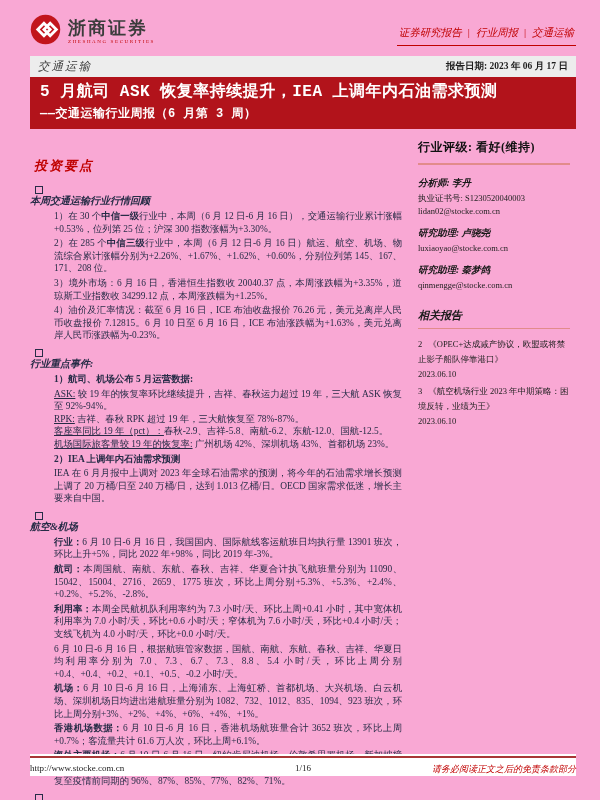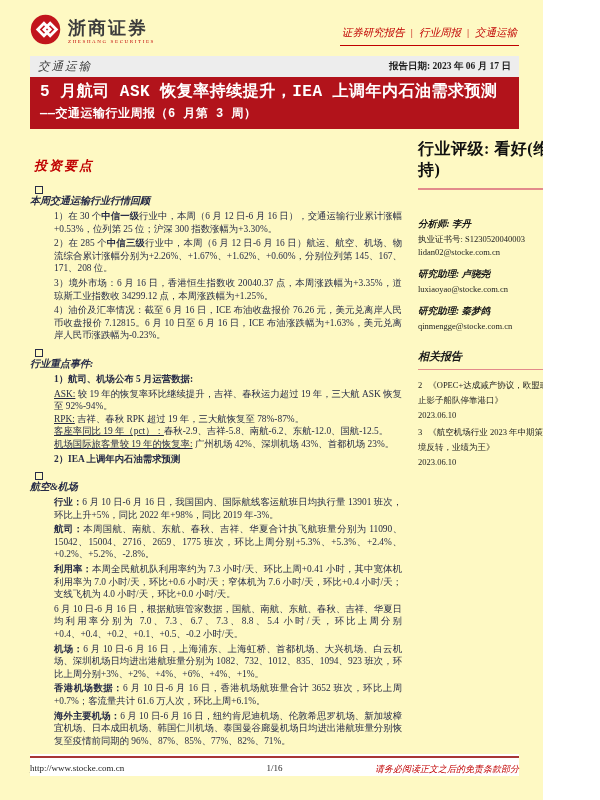--- a/index.html
+++ b/index.html
@@ -1,16 +1,16 @@
 <!DOCTYPE html>
 <html><head>
 <meta charset="utf-8">
 <style>
   html,body{margin:0;padding:0;background:#fff;}
-  .page{width:543px;height:800px;position:relative;background:#fef9c3;overflow:hidden;
+  .page{width:600px;height:800px;position:relative;background:#f9a8d4;overflow:hidden;
         font-family:"Liberation Serif","DejaVu Serif",serif;color:#272c47;}
   
   .header{padding:14px 24px 0 30px;}
   .header-top{display:flex;justify-content:space-between;align-items:flex-start;}
   .brand{display:flex;align-items:center;gap:7px;}
   .brand-text .cn{font-size:18px;font-weight:bold;color:#3c3c3c;letter-spacing:2px;line-height:1;}
   .brand-text .en{font-size:5px;color:#c00000;letter-spacing:1.6px;margin-top:2px;}
   .header-tags{margin-top:12px;color:#c00000;font-style:italic;font-size:10.5px;
                border-bottom:1.5px solid #c00000;padding-bottom:5px;white-space:nowrap;}
   .tag{padding:0 2px;}
@@ -30,22 +30,22 @@
                 letter-spacing:2px;margin:20px 0 8px 4px;}
   .bullet{margin-bottom:4px;}
   .bullet-head{display:flex;font-weight:bold;font-style:italic;font-size:10px;margin-bottom:1px;flex-direction:column;}
   .sq{width:6px;height:6px;border:1.2px solid #272c47;flex:none;margin:3px 13px 0 5px;}
   .para{margin:2px 0 2px 24px;font-size:9.4px;line-height:12.6px;text-align:justify;}
   .para.tight{margin:0 0 0 24px;}
   .seg-b{font-weight:bold;}
   .seg-u{text-decoration:underline;}
   
   .sidebar{width:152px;flex:none;padding-top:2px;}
-  .rating{font-size:16px;font-weight:bold;color:#101010;letter-spacing:0.5px;
-          padding-bottom:7px;border-bottom:2px solid #e28b8b;margin-bottom:28px;}
+  .rating{font-size:12px;font-weight:bold;color:#101010;letter-spacing:0.5px;
+          padding-bottom:7px;border-bottom:2px solid #e28b8b;margin-bottom:12px;}
   .person{margin-bottom:9px;}
   .person-title{font-weight:bold;font-style:italic;font-size:9.5px;margin-bottom:2px;color:#1a1a1a;}
   .person-line{font-size:8.5px;line-height:13px;color:#222;}
   .related-title{font-weight:bold;font-style:italic;font-size:11px;color:#1a1a1a;
                  padding-bottom:5px;border-bottom:1.5px solid #e28b8b;margin:16px 0 8px;}
   .report{font-size:8.5px;line-height:15px;margin-bottom:2px;color:#222;}
   .rnum{margin-right:6px;}
   
   .footer{position:absolute;left:30px;right:24px;bottom:24px;background:#fff;padding-top:2px;}
   .footer-rule{border-top:2px solid #a83636;margin-bottom:5px;}
@@ -108,20 +108,21 @@
             <div class="bullet-head">
               <span class="sq"></span>
               <span class="bullet-heading">行业重点事件:</span>
             </div>
             <p class="para"><span class="seg-b ">1）航司、机场公布 5 月运营数据:</span></p>
             <p class="para tight"><span class="seg-u">ASK:</span><span> 较 19 年的恢复率环比继续提升，吉祥、春秋运力超过 19 年，三大航 ASK 恢复至 92%-94%。</span></p>
             <p class="para tight"><span class="seg-u">RPK:</span><span> 吉祥、春秋 RPK 超过 19 年，三大航恢复至 78%-87%。</span></p>
             <p class="para tight"><span class="seg-u">客座率同比 19 年（pct）：</span><span>春秋-2.9、吉祥-5.8、南航-6.2、东航-12.0、国航-12.5。</span></p>
             <p class="para tight"><span class="seg-u">机场国际旅客量较 19 年的恢复率:</span><span> 广州机场 42%、深圳机场 43%、首都机场 23%。</span></p>
             <p class="para"><span class="seg-b ">2）IEA 上调年内石油需求预测</span></p>
+            <p class="para"><span>IEA 在 6 月月报中上调对 2023 年全球石油需求的预测，将今年的石油需求增长预测上调了 20 万桶/日至 240 万桶/日，达到 1.013 亿桶/日。OECD 国家需求低迷，增长主要来自中国。</span></p>
           </div>
           <div class="bullet">
             <div class="bullet-head">
               <span class="sq"></span>
               <span class="bullet-heading">航空&amp;机场</span>
             </div>
             <p class="para"><span class="seg-b ">行业：</span><span>6 月 10 日-6 月 16 日，我国国内、国际航线客运航班日均执行量 13901 班次，环比上升+5%，同比 2022 年+98%，同比 2019 年-3%。</span></p>
             <p class="para"><span class="seg-b ">航司：</span><span>本周国航、南航、东航、春秋、吉祥、华夏合计执飞航班量分别为 11090、15042、15004、2716、2659、1775 班次，环比上周分别+5.3%、+5.3%、+2.4%、+0.2%、+5.2%、-2.8%。</span></p>
             <p class="para"><span class="seg-b ">利用率：</span><span>本周全民航机队利用率约为 7.3 小时/天、环比上周+0.41 小时，其中宽体机利用率为 7.0 小时/天，环比+0.6 小时/天；窄体机为 7.6 小时/天，环比+0.4 小时/天；支线飞机为 4.0 小时/天，环比+0.0 小时/天。</span></p>
             <p class="para"><span>6 月 10 日-6 月 16 日，根据航班管家数据，国航、南航、东航、春秋、吉祥、华夏日均利用率分别为 7.0、7.3、6.7、7.3、8.8、5.4 小时/天，环比上周分别+0.4、+0.4、+0.2、+0.1、+0.5、-0.2 小时/天。</span></p>

